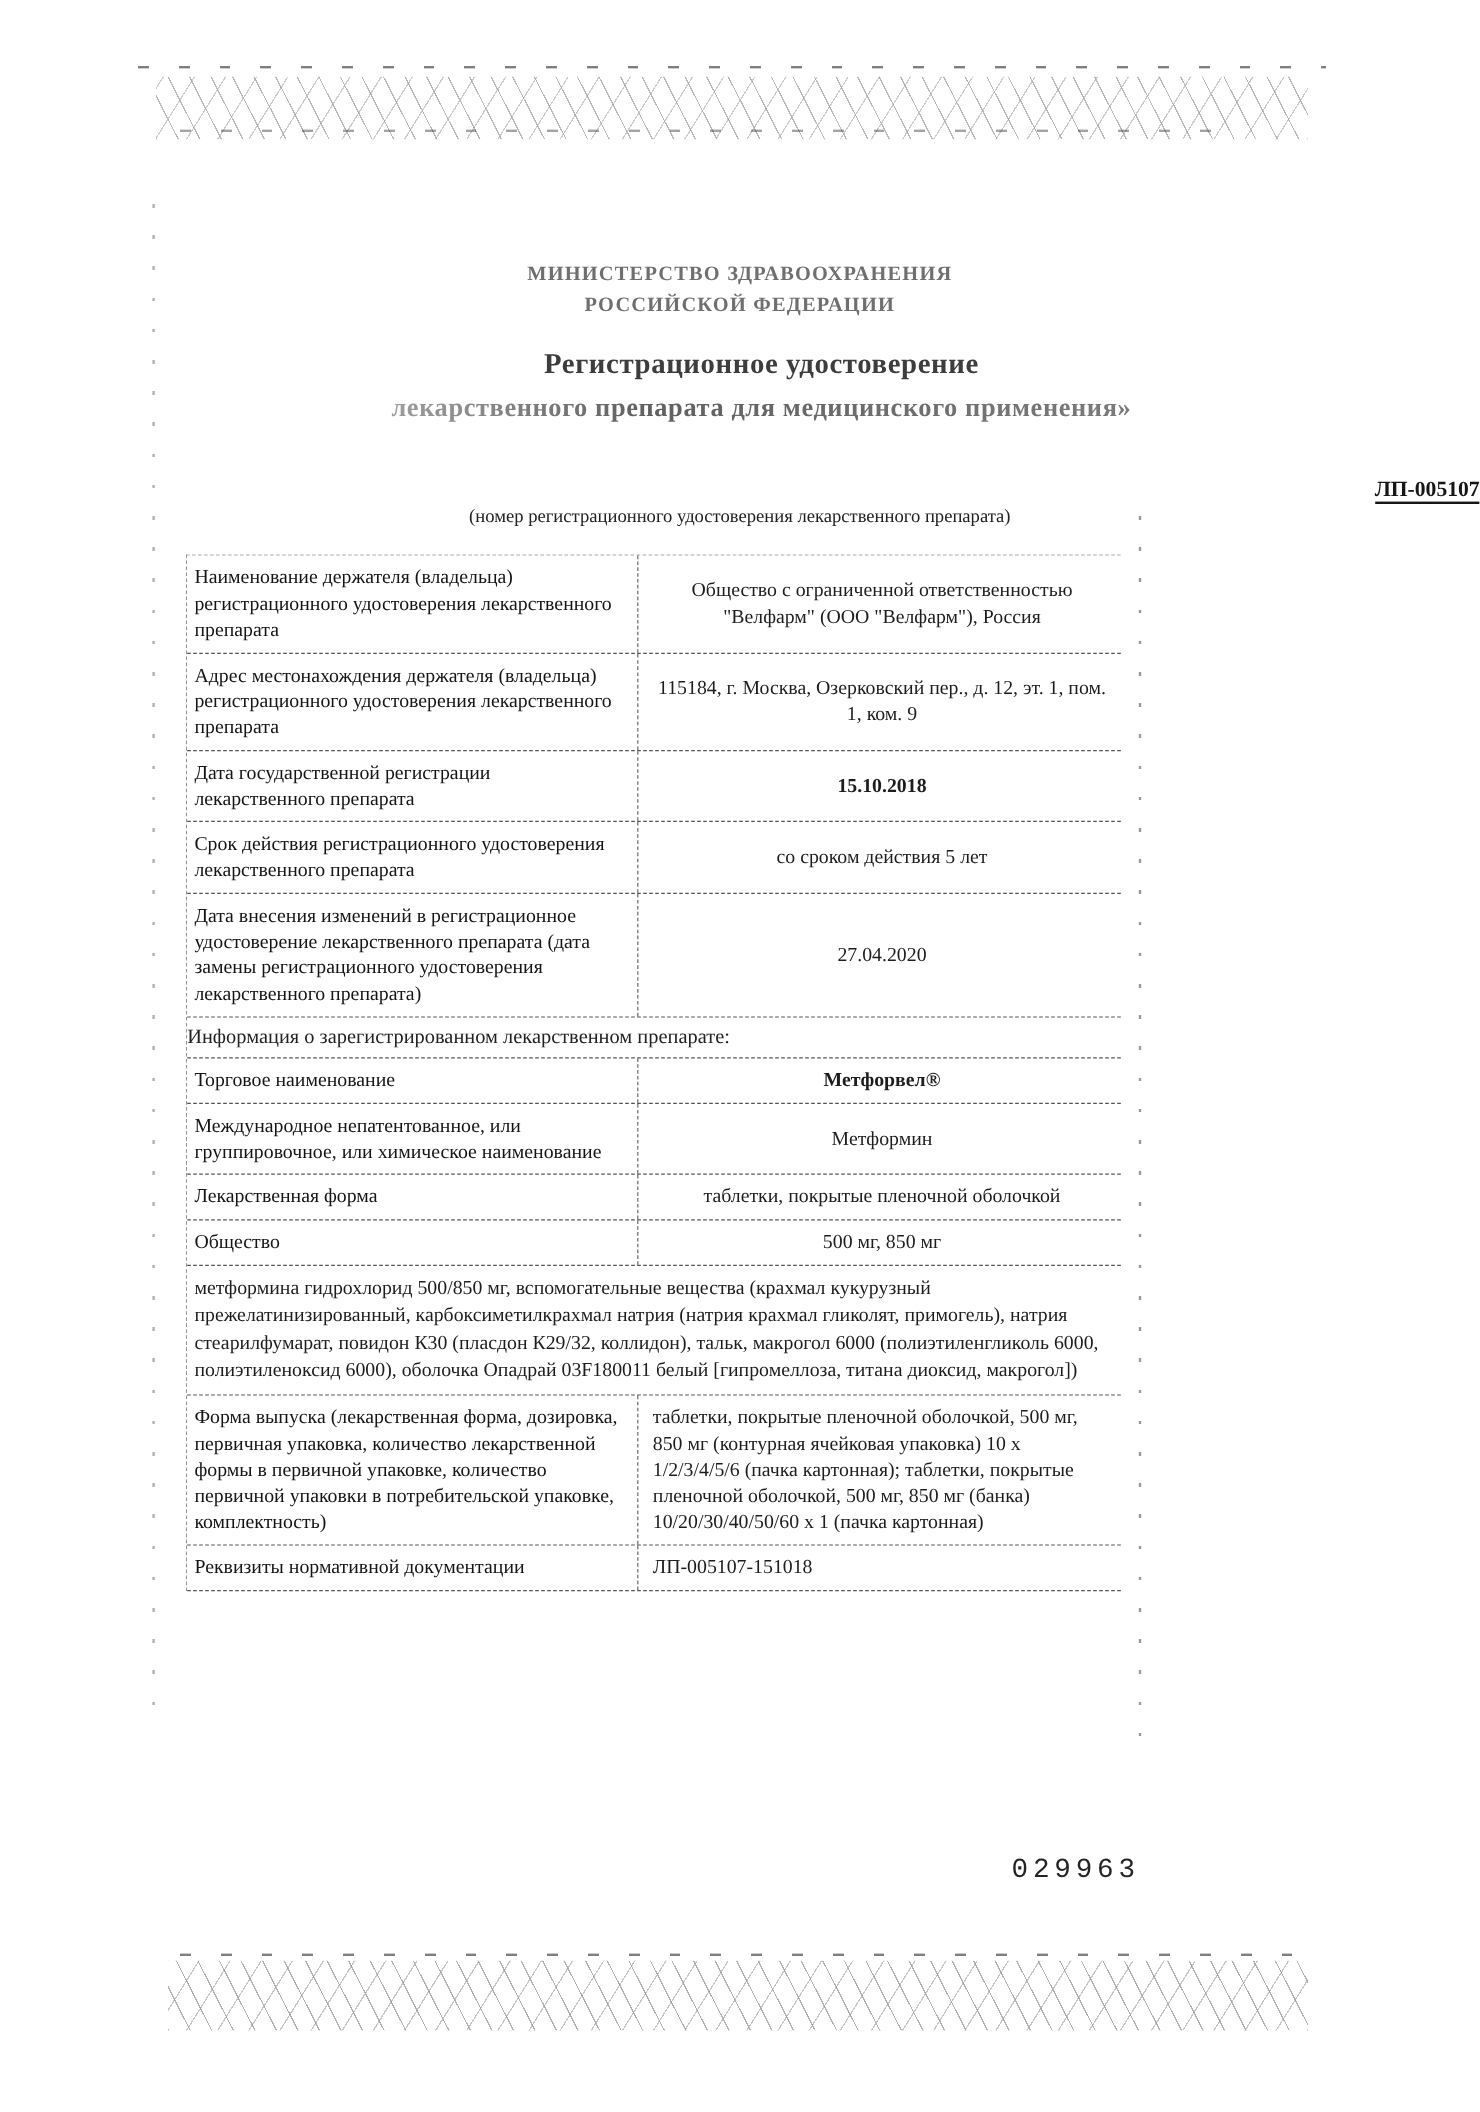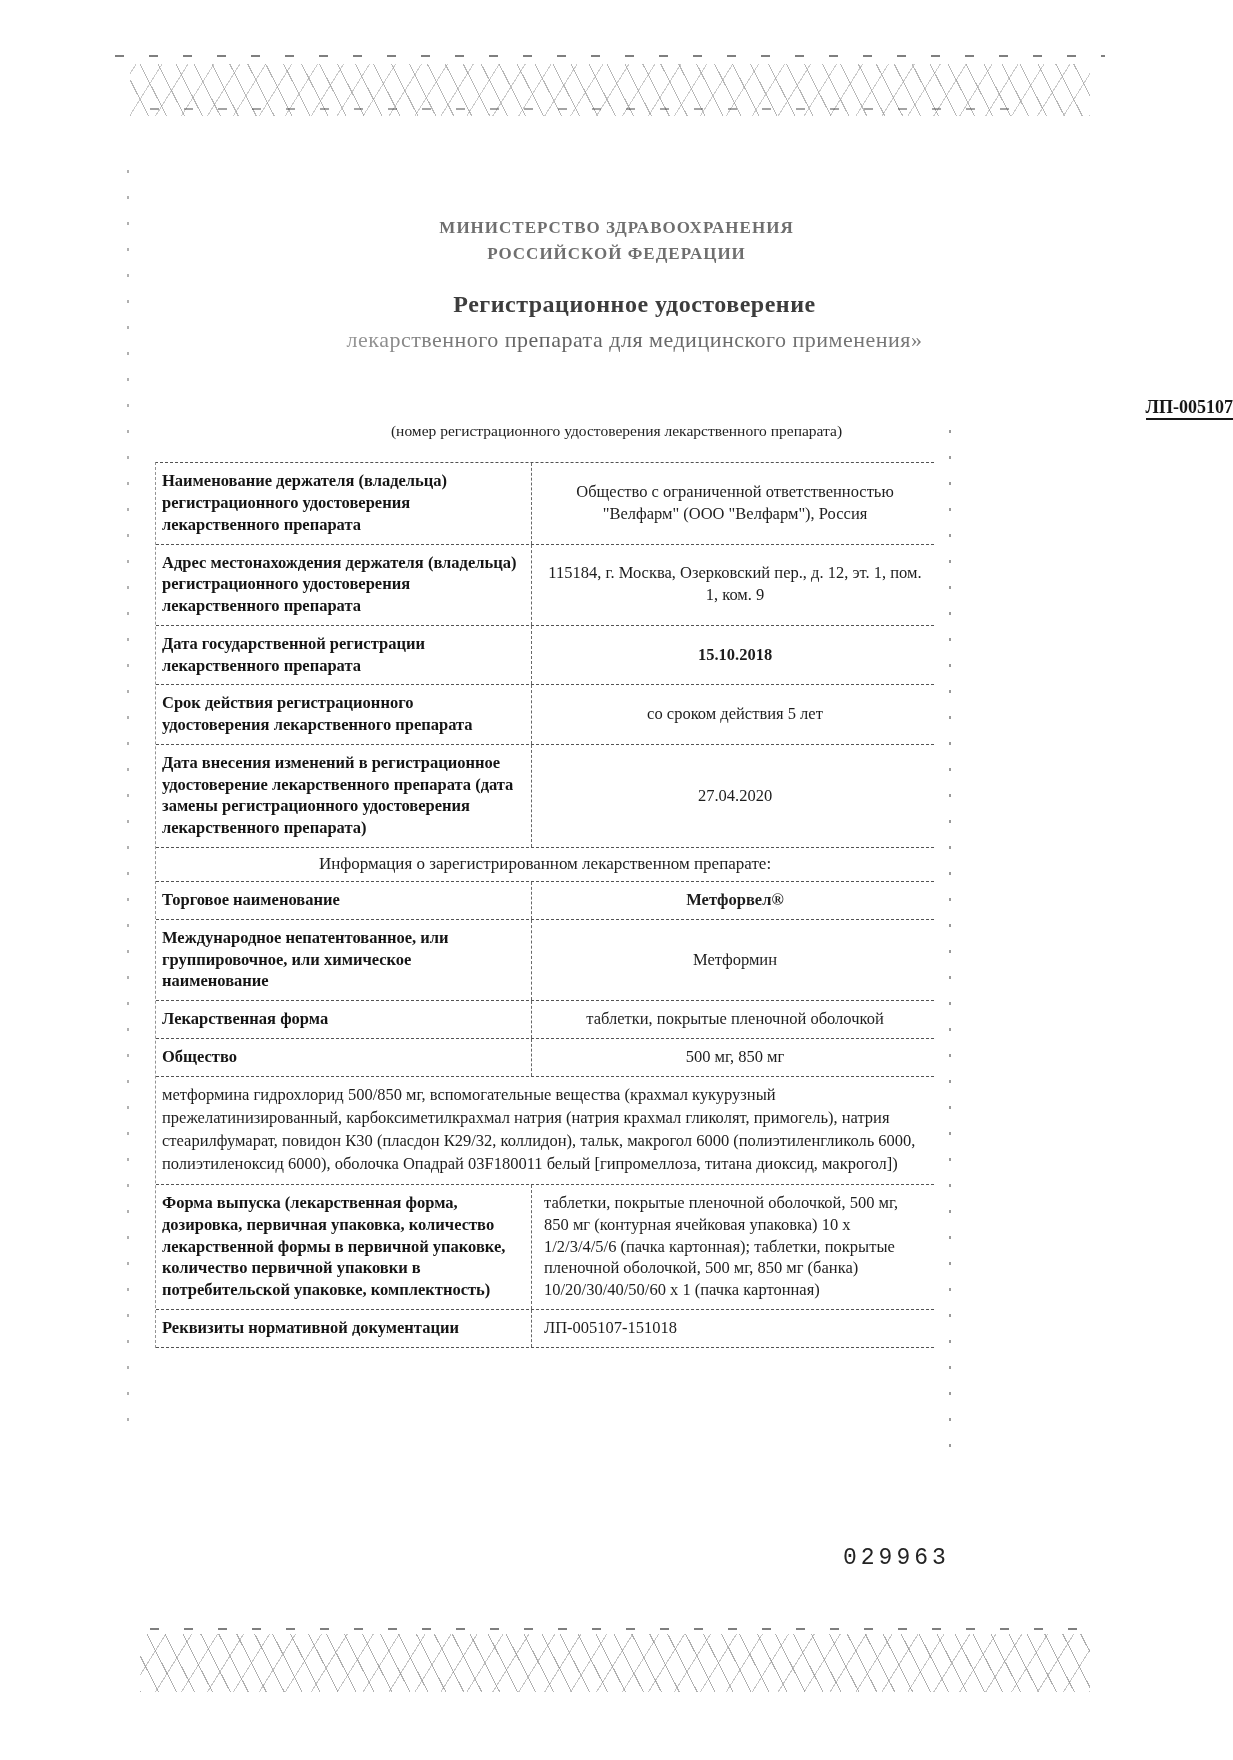--- a/index.html
+++ b/index.html
@@ -33,54 +33,54 @@
   .ministry{
     margin:0 auto;padding-top:215px;text-align:center;
     font-weight:bold;font-size:17px;line-height:1.5;letter-spacing:1px;
     color:#6f6f6f;filter:blur(.4px);
   }
   .doc-title{margin-top:20px;text-align:center;line-height:1.55;padding-left:36px;}
   .doc-title .t1{
     font-weight:bold;font-size:24px;color:#3d3d3d;letter-spacing:.5px;filter:blur(.35px);
   }
   .doc-title .t2{
-    font-weight:normal;font-size:22px;color:#585858;letter-spacing:.5px;filter:blur(.5px);
+    font-weight:bold;font-size:22px;color:#585858;letter-spacing:.5px;filter:blur(.5px);
     -webkit-mask-image:linear-gradient(90deg, rgba(0,0,0,.2) 6%, rgba(0,0,0,.95) 42%, rgba(0,0,0,.7) 95%);
     mask-image:linear-gradient(90deg, rgba(0,0,0,.2) 6%, rgba(0,0,0,.95) 42%, rgba(0,0,0,.7) 95%);
   }
   .reg-num{
     margin-top:40px;text-align:right;font-weight:bold;font-size:18px;
     color:#161616;
   }
   .reg-num span{border-bottom:2px solid #161616;padding-bottom:1px;}
   .reg-caption{margin-top:4px;text-align:center;font-size:15.5px;color:#222;}
 
   
   .cert-table{
     margin-left:155px;margin-top:22px;width:778px;
     border-top:1px dashed rgba(40,40,40,.8);
     border-left:1px dashed rgba(40,40,40,.5);
     font-size:16.5px;
   }
   .row{display:flex;border-bottom:1px dashed rgba(40,40,40,.8);}
   .cell-label{
     width:375px;box-sizing:border-box;padding:7px 10px 8px 6px;
-    font-weight:bold;line-height:1.32;color:#151515;
+    font-weight:normal;line-height:1.32;color:#151515;
   }
   .cell-value{
     flex:1;box-sizing:border-box;padding:7px 8px 8px 12px;
     border-left:1px dashed rgba(40,40,40,.7);
     display:flex;align-items:center;justify-content:center;
     text-align:center;line-height:1.32;color:#1d1d1d;
   }
   .cell-value.v-left{justify-content:flex-start;text-align:left;}
   .cell-value.v-bold{font-weight:bold;}
   .row-full{display:block;border-bottom:1px dashed rgba(40,40,40,.8);}
   .info-line{
-    padding:6px 0 7px 0;text-align:center;font-size:17px;color:#222;
+    padding:6px 0 7px 0;font-size:17px;color:#222;
   }
   .comp-heading{
     padding:6px 8px 7px 6px;font-weight:bold;line-height:1.35;color:#141414;
   }
   .comp-text{
     padding:6px 8px 9px 6px;line-height:1.4;color:#1d1d1d;
   }
 
   
   .serial{

